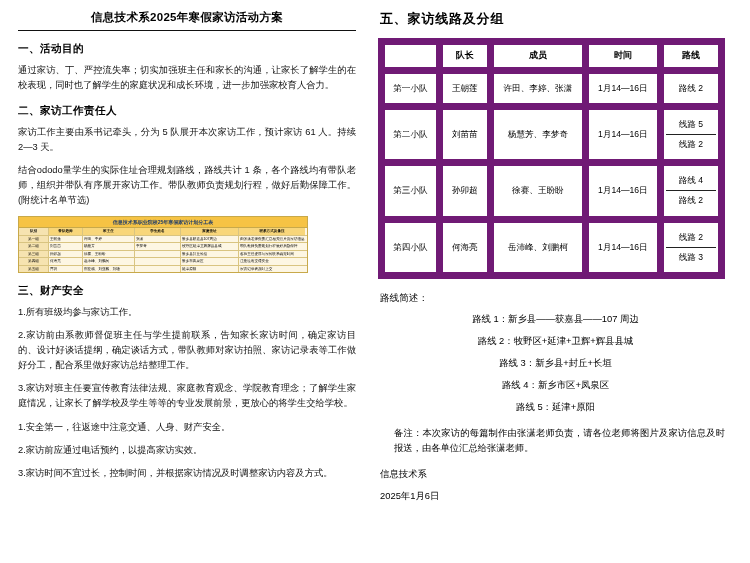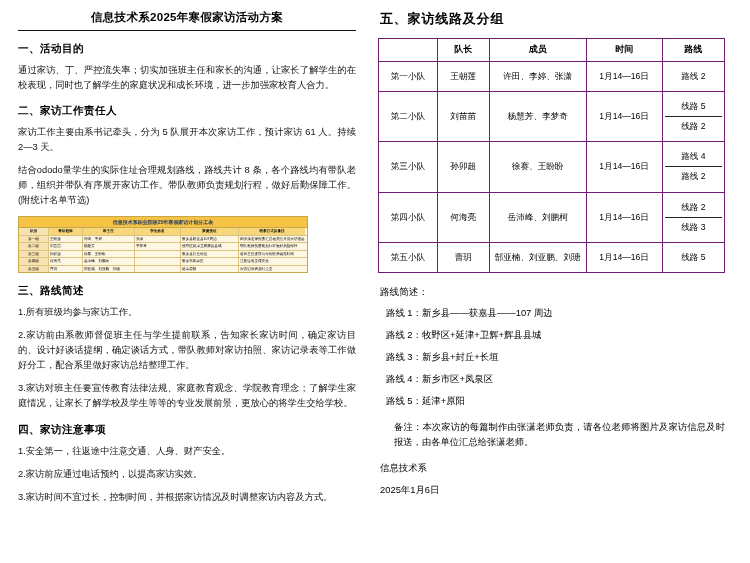--- a/index.html
+++ b/index.html
@@ -99,21 +99,21 @@
   .mini-c.e { width: 66px; border-right: none; }
 
   
   table.main {
     width: 100%;
     border-collapse: collapse;
     font-size: 8.6px;
     table-layout: fixed;
   }
   table.main th, table.main td {
-    border: 1px solid #701a75;
+    border: 7px solid #701a75;
     text-align: center;
     padding: 5px 2px;
     font-weight: normal;
     line-height: 1.3;
   }
   table.main th { font-weight: bold; font-size: 9px; }
   .col-team  { width: 17%; }
   .col-lead  { width: 15%; }
   .col-mem   { width: 28%; }
   .col-time  { width: 22%; }
@@ -126,20 +126,21 @@
   td.nopad .sub:last-child { border-bottom: none; }
 
   .routes { margin-top: 13px; }
   .routes .lbl {
     font-size: 9.6px;
     margin: 8px 0 8px 2px;
   }
   .routes .item {
     font-size: 9.4px;
     margin: 0 0 9px 8px;
+    text-align: center;
   }
   .foot {
     font-size: 9.3px;
     line-height: 1.6;
     margin: 12px 0 0 16px;
     text-align: justify;
   }
   .sign {
     font-size: 9.4px;
     margin: 12px 0 0 2px;
@@ -153,21 +154,21 @@
 
   <div class="col-left">
     <div class="doc-title">信息技术系2025年寒假家访活动方案</div>
 
 
     <div class="h2">一、活动目的</div>
     <p class="para">通过家访、丁、严控流失率；切实加强班主任和家长的沟通，让家长了解学生的在校表现，同时也了解学生的家庭状况和成长环境，进一步加强家校育人合力。</p>
 
     <div class="h2">二、家访工作责任人</div>
     <p class="para">家访工作主要由系书记牵头，分为 5 队展开本次家访工作，预计家访 61 人。持续 2—3 天。</p>
-    <p class="para">结合ododo量学生的实际住址合理规划路线，路线共计 8 条，各个路线均有带队老师，组织并带队有序展开家访工作。带队教师负责规划行程，做好后勤保障工作。(附统计名单节选)</p>
+    <p class="para">结合ododo量学生的实际住址合理规划路线，路线共计 1 条，各个路线均有带队老师，组织并带队有序展开家访工作。带队教师负责规划行程，做好后勤保障工作。(附统计名单节选)</p>
 
     <div class="mini-table-wrap">
       <div class="mini-title">信息技术系职业院校25年寒假家访计划分工表</div>
 
       <div class="mini-row">
         <div class="mini-c hdr k">队别</div>
         <div class="mini-c hdr a">带队老师</div>
         <div class="mini-c hdr b">班主任</div>
         <div class="mini-c hdr c">学生姓名</div>
         <div class="mini-c hdr d">家庭住址</div>
@@ -209,26 +210,25 @@
       <div class="mini-row">
         <div class="mini-c k">第五组</div>
         <div class="mini-c a">曹玥</div>
         <div class="mini-c b">郜亚楠、刘亚鹏、刘瑭</div>
         <div class="mini-c c"></div>
         <div class="mini-c d">延津原阳</div>
         <div class="mini-c e">家访记录表及时上交</div>
       </div>
     </div>
 
-    <div class="h2">三、路线简述</div>
+    <div class="h2">三、财产安全</div>
     <p class="para">1.所有班级均参与家访工作。</p>
     <p class="para">2.家访前由系教师督促班主任与学生提前联系，告知家长家访时间，确定家访目的、设计好谈话提纲，确定谈话方式，带队教师对家访拍照、家访记录表等工作做好分工，配合系里做好家访总结整理工作。</p>
     <p class="para">3.家访对班主任要宣传教育法律法规、家庭教育观念、学院教育理念；了解学生家庭情况，让家长了解学校及学生等等的专业发展前景，更放心的将学生交给学校。</p>
 
-    <div class="h2">四、家访注意事项</div>
     <p class="para">1.安全第一，往返途中注意交通、人身、财产安全。</p>
     <p class="para">2.家访前应通过电话预约，以提高家访实效。</p>
     <p class="para">3.家访时间不宜过长，控制时间，并根据家访情况及时调整家访内容及方式。</p>
   </div>
 
   <div class="col-right">
     <div class="right-h1">五、家访线路及分组</div>
 
     <table class="main">
       <colgroup>
@@ -280,29 +280,20 @@
         <tr>
           <td>第四小队</td>
           <td>何海亮</td>
           <td>岳沛峰、刘鹏柯</td>
           <td>1月14—16日</td>
           <td class="nopad">
             <div class="sub">线路 2</div>
             <div class="sub">线路 3</div>
           </td>
         </tr>
-        <tr>
-          <td>第五小队</td>
-          <td>曹玥</td>
-          <td>郜亚楠、刘亚鹏、刘瑭</td>
-          <td>1月14—16日</td>
-          <td class="nopad">
-            <div class="sub">线路 5</div>
-          </td>
-        </tr>
       </tbody>
     </table>
 
     <div class="routes">
       <div class="lbl">路线简述：</div>
       <div class="item">路线 1：新乡县——获嘉县——107 周边</div>
       <div class="item">路线 2：牧野区+延津+卫辉+辉县县城</div>
       <div class="item">路线 3：新乡县+封丘+长垣</div>
       <div class="item">路线 4：新乡市区+凤泉区</div>
       <div class="item">路线 5：延津+原阳</div>

